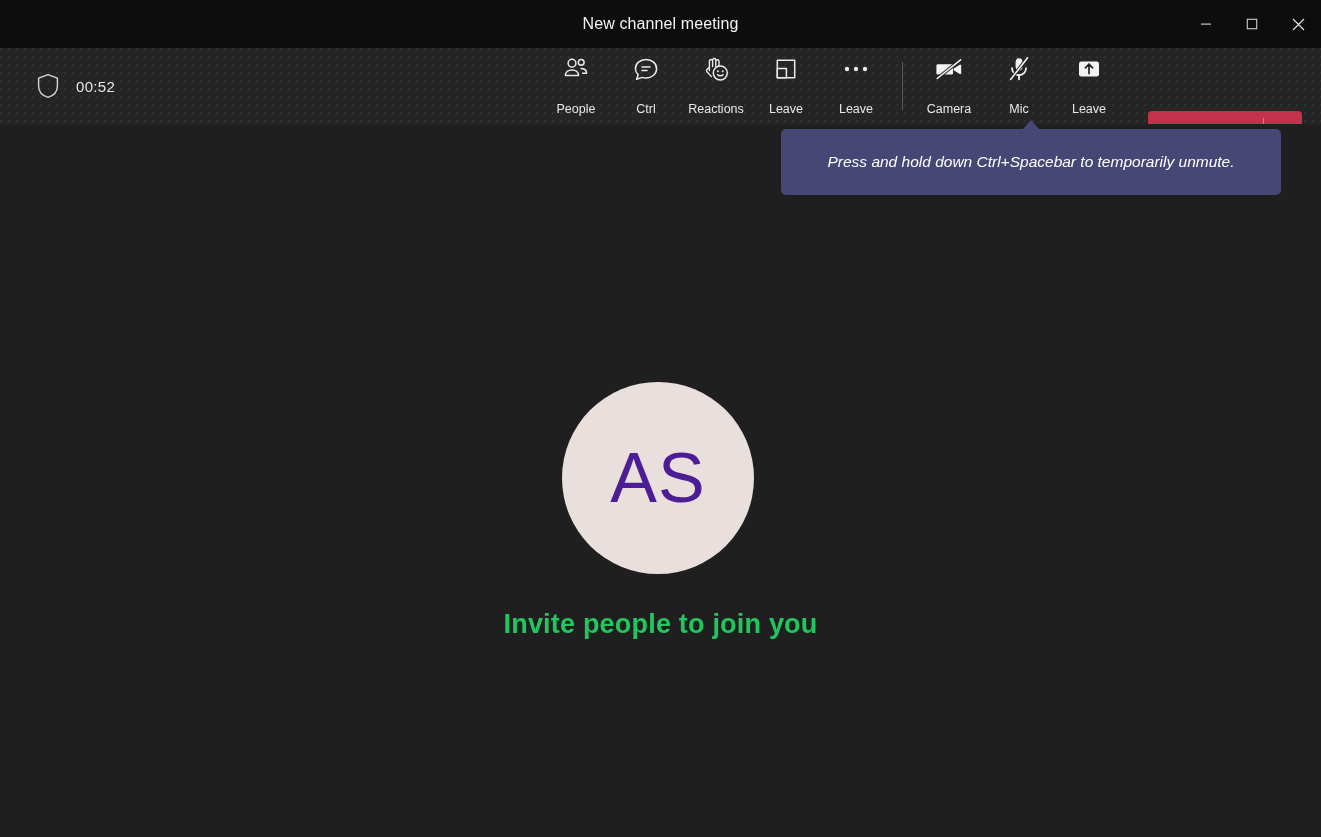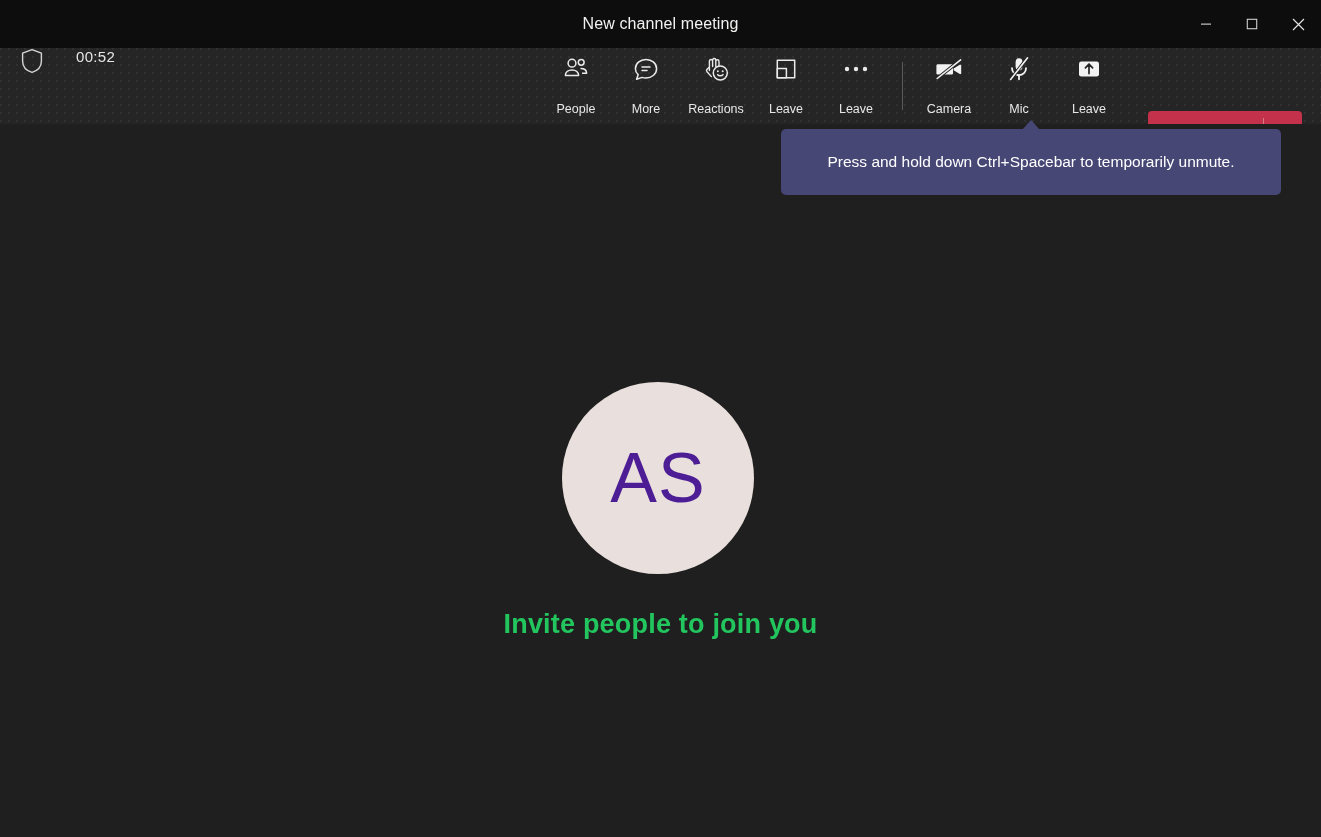--- a/index.html
+++ b/index.html
@@ -66,22 +66,23 @@
     background-size: 8px 8px;
     display: flex;
     align-items: center;
   }
 
   .tb-left {
     position: absolute;
     left: 0; top: 0;
     height: 76px;
     display: flex;
-    padding-left: 20px;
-    gap: 32px;
+    align-items: center;
+    padding-left: 36px;
+    gap: 16px;
   }
   .shield-icon { display: block; }
   .timer {
     font-size: 15px;
     color: #e6e6e6;
     letter-spacing: .3px;
   }
 
   .tb-center {
     position: absolute;
@@ -169,20 +170,21 @@
     align-items: center;
     justify-content: center;
     padding: 0 18px;
     z-index: 30;
   }
   .tooltip-text {
     font-size: 15.5px;
     color: #ffffff;
     text-align: center;
     line-height: 20px;
+    font-style: italic;
   }
   .tooltip-arrow {
     position: absolute;
     left: 1022px;
     top: 120px;
     width: 0; height: 0;
     border-left: 9px solid transparent;
     border-right: 9px solid transparent;
     border-bottom: 10px solid #464775;
     z-index: 30;
@@ -281,21 +283,21 @@
         <span class="lbl">People</span>
       </div>
 
       <div class="tb-item">
         <span class="ic">
           <svg width="26" height="25" viewBox="0 0 26 25">
             <path d="M13 2.4 C19 2.4 23.6 6.6 23.6 11.7 C23.6 16.8 19 21 13 21 C11.6 21 10.3 20.8 9.1 20.4 L3.6 22.3 L5.2 17.6 C3.3 16 2.4 14 2.4 11.7 C2.4 6.6 7 2.4 13 2.4 Z" fill="none" stroke="#eaeaea" stroke-width="1.5" stroke-linejoin="round"></path>
             <path d="M9 10 H17 M9 13.6 H14" stroke="#eaeaea" stroke-width="1.5" stroke-linecap="round"></path>
           </svg>
         </span>
-        <span class="lbl">More</span>
+        <span class="lbl">Ctrl</span>
       </div>
 
       <div class="tb-item">
         <span class="ic">
           <svg width="27" height="25" viewBox="0 0 27 25">
             <path d="M6.4 13.6 V4.2 C6.4 3.2 7.1 2.5 8 2.5 C8.9 2.5 9.6 3.2 9.6 4.2 V9.6
                      M9.6 9.4 V3.2 C9.6 2.2 10.3 1.5 11.2 1.5 C12.1 1.5 12.8 2.2 12.8 3.2 V9.6
                      M12.8 9.4 V4.4 C12.8 3.4 13.5 2.7 14.4 2.7 C15.3 2.7 16 3.4 16 4.4 V11" fill="none" stroke="#eaeaea" stroke-width="1.4" stroke-linecap="round" stroke-linejoin="round"></path>
             <path d="M6.4 10.2 L4.2 12.1 C3.4 12.8 3.3 13.9 4 14.7 L8.4 19.6" fill="none" stroke="#eaeaea" stroke-width="1.4" stroke-linecap="round" stroke-linejoin="round"></path>
             <circle cx="17.3" cy="16" r="7" fill="#252525" stroke="#eaeaea" stroke-width="1.5"></circle>

